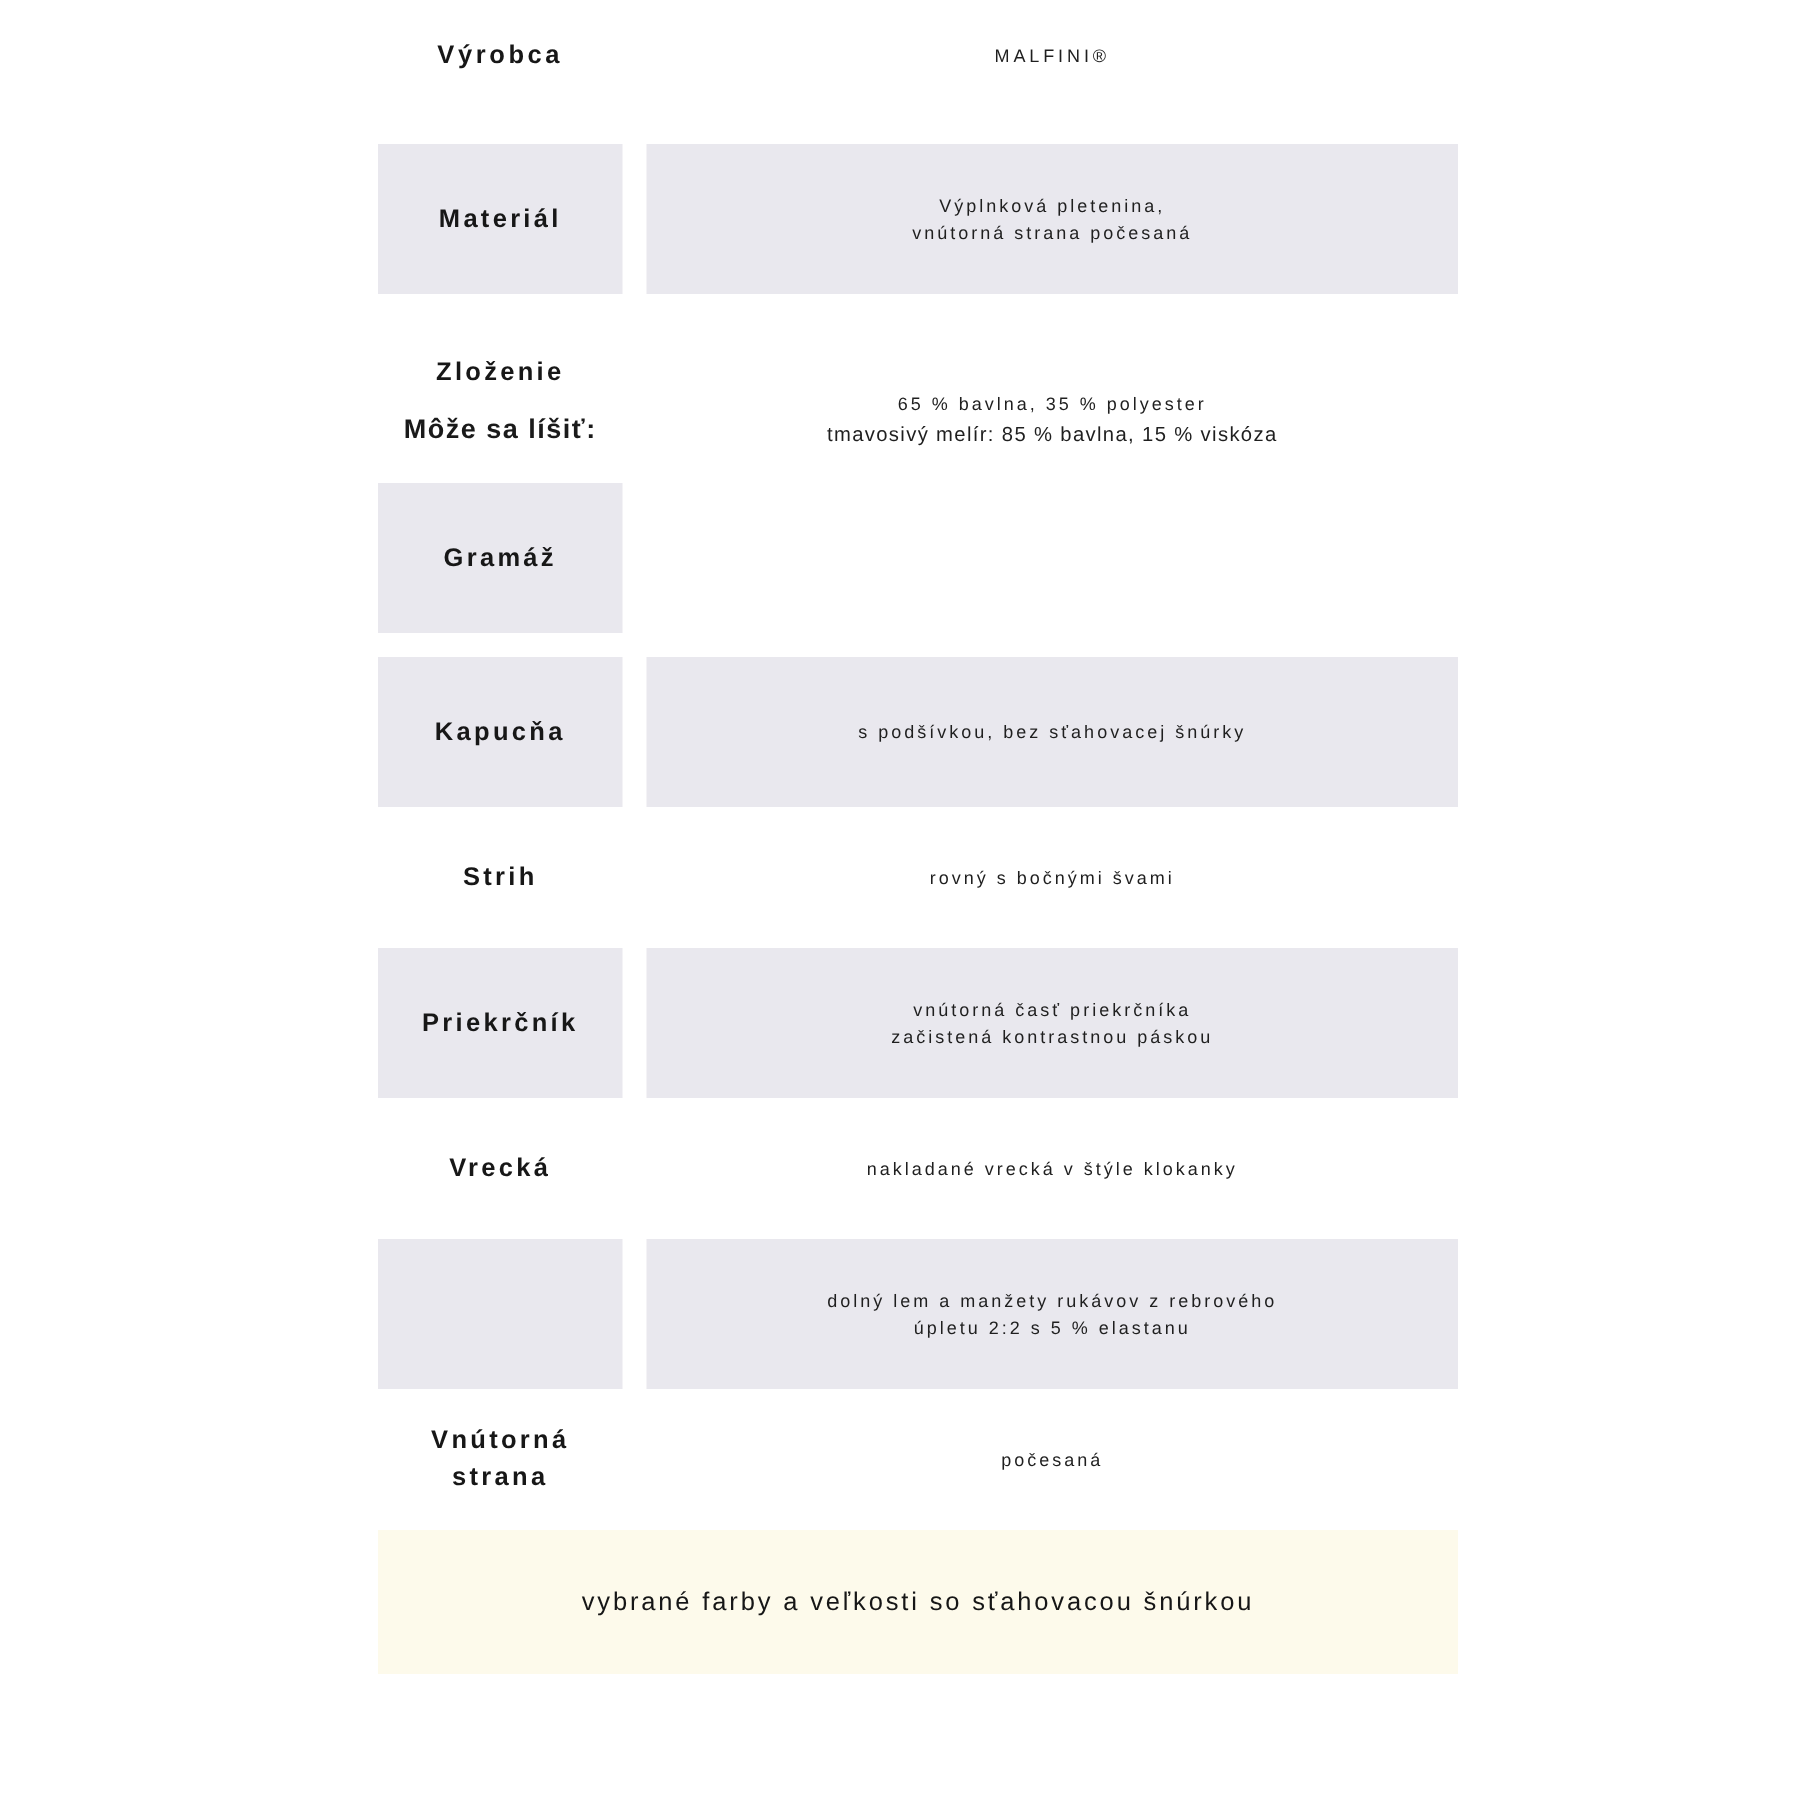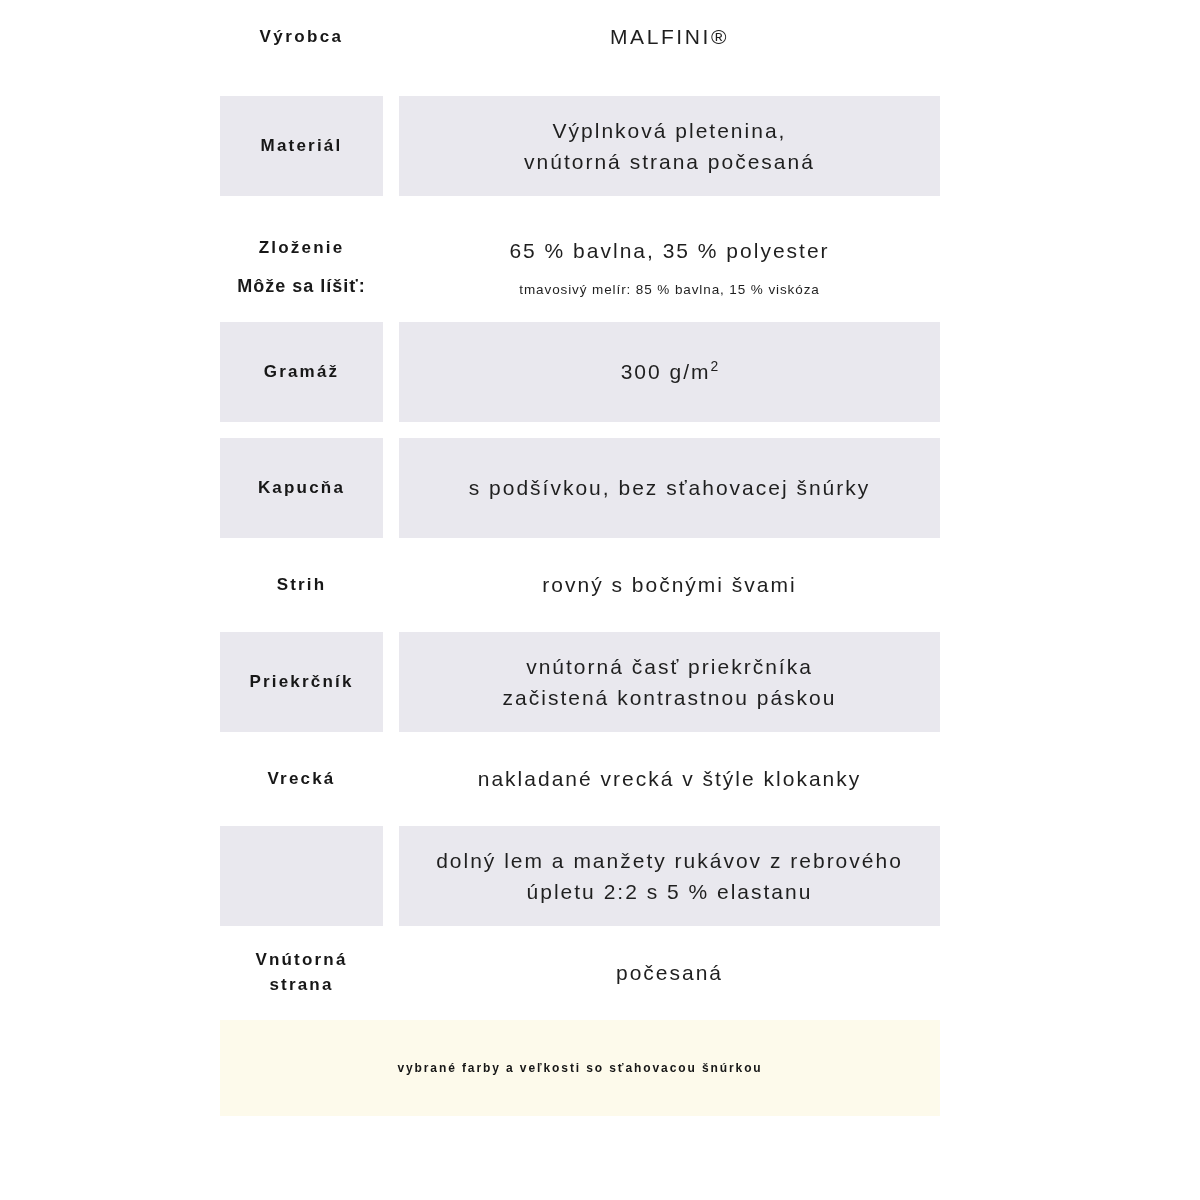--- a/index.html
+++ b/index.html
@@ -11,21 +11,21 @@
     width: 1200px;
     height: 1200px;
     background: #ffffff;
     font-family: "Liberation Sans", "DejaVu Sans", sans-serif;
     color: #1a1a1a;
     overflow: hidden;
   }
 
   .spec-table {
     position: absolute;
-    left: 220px;
+    left: 252px;
     top: 0;
     width: 720px;
   }
 
   
   .spec-row {
     display: flex;
     align-items: stretch;
     width: 720px;
     margin-bottom: 16px;
@@ -63,21 +63,21 @@
   .label-text {
     font-size: 17px;
     font-weight: 700;
     letter-spacing: 2.2px;
     line-height: 1.45;
     color: #171717;
     white-space: pre-line;
   }
 
   .value-text {
-    font-size: 21px;
+    font-size: 12px;
     font-weight: 400;
     letter-spacing: 2.0px;
     line-height: 1.5;
     color: #1f1f1f;
     white-space: pre-line;
   }
 
   
   .row-header {
     height: 74px;
@@ -99,43 +99,43 @@
     line-height: 1.5;
     color: #1a1a1a;
     margin-top: 12px;
   }
   .subvalue-text {
     font-size: 13.5px;
     font-weight: 400;
     letter-spacing: 0.9px;
     line-height: 1.5;
     color: #1f1f1f;
-    margin-top: 13px;
+    margin-top: 2px;
   }
 
   
   .h-tall  { height: 100px; }
   .h-mid   { height: 94px; align-items: flex-end;  }
   .h-plain { height: 62px;  }
 
   
   .note-banner {
     width: 720px;
     height: 96px;
     background: #fdfaeb;
     display: flex;
     align-items: center;
     justify-content: center;
     text-align: center;
     box-sizing: border-box;
     padding: 0 16px;
   }
   .note-text {
-    font-size: 12px;
-    font-weight: 700;
+    font-size: 17px;
+    font-weight: 400;
     letter-spacing: 1.9px;
     line-height: 1.5;
     color: #161616;
   }
 
   sup {
     font-size: 0.66em;
     vertical-align: super;
     letter-spacing: 0;
   }
@@ -169,23 +169,20 @@
       </div>
       <div class="cell-value">
         <div class="value-text">65 % bavlna, 35 % polyester</div>
         <div class="subvalue-text">tmavosivý melír: 85 % bavlna, 15 % viskóza</div>
       </div>
     </div>
     <div class="spec-row h-tall shaded">
       <div class="cell-label">
         <div class="label-text">Gramáž</div>
       </div>
-      <div class="cell-value">
-        <div class="value-text"><span>300 g/m</span><sup>2</sup></div>
-      </div>
     </div>
     <div class="spec-row h-tall shaded">
       <div class="cell-label">
         <div class="label-text">Kapucňa</div>
       </div>
       <div class="cell-value">
         <div class="value-text">s podšívkou, bez sťahovacej šnúrky</div>
       </div>
     </div>
     <div class="spec-row h-plain">

